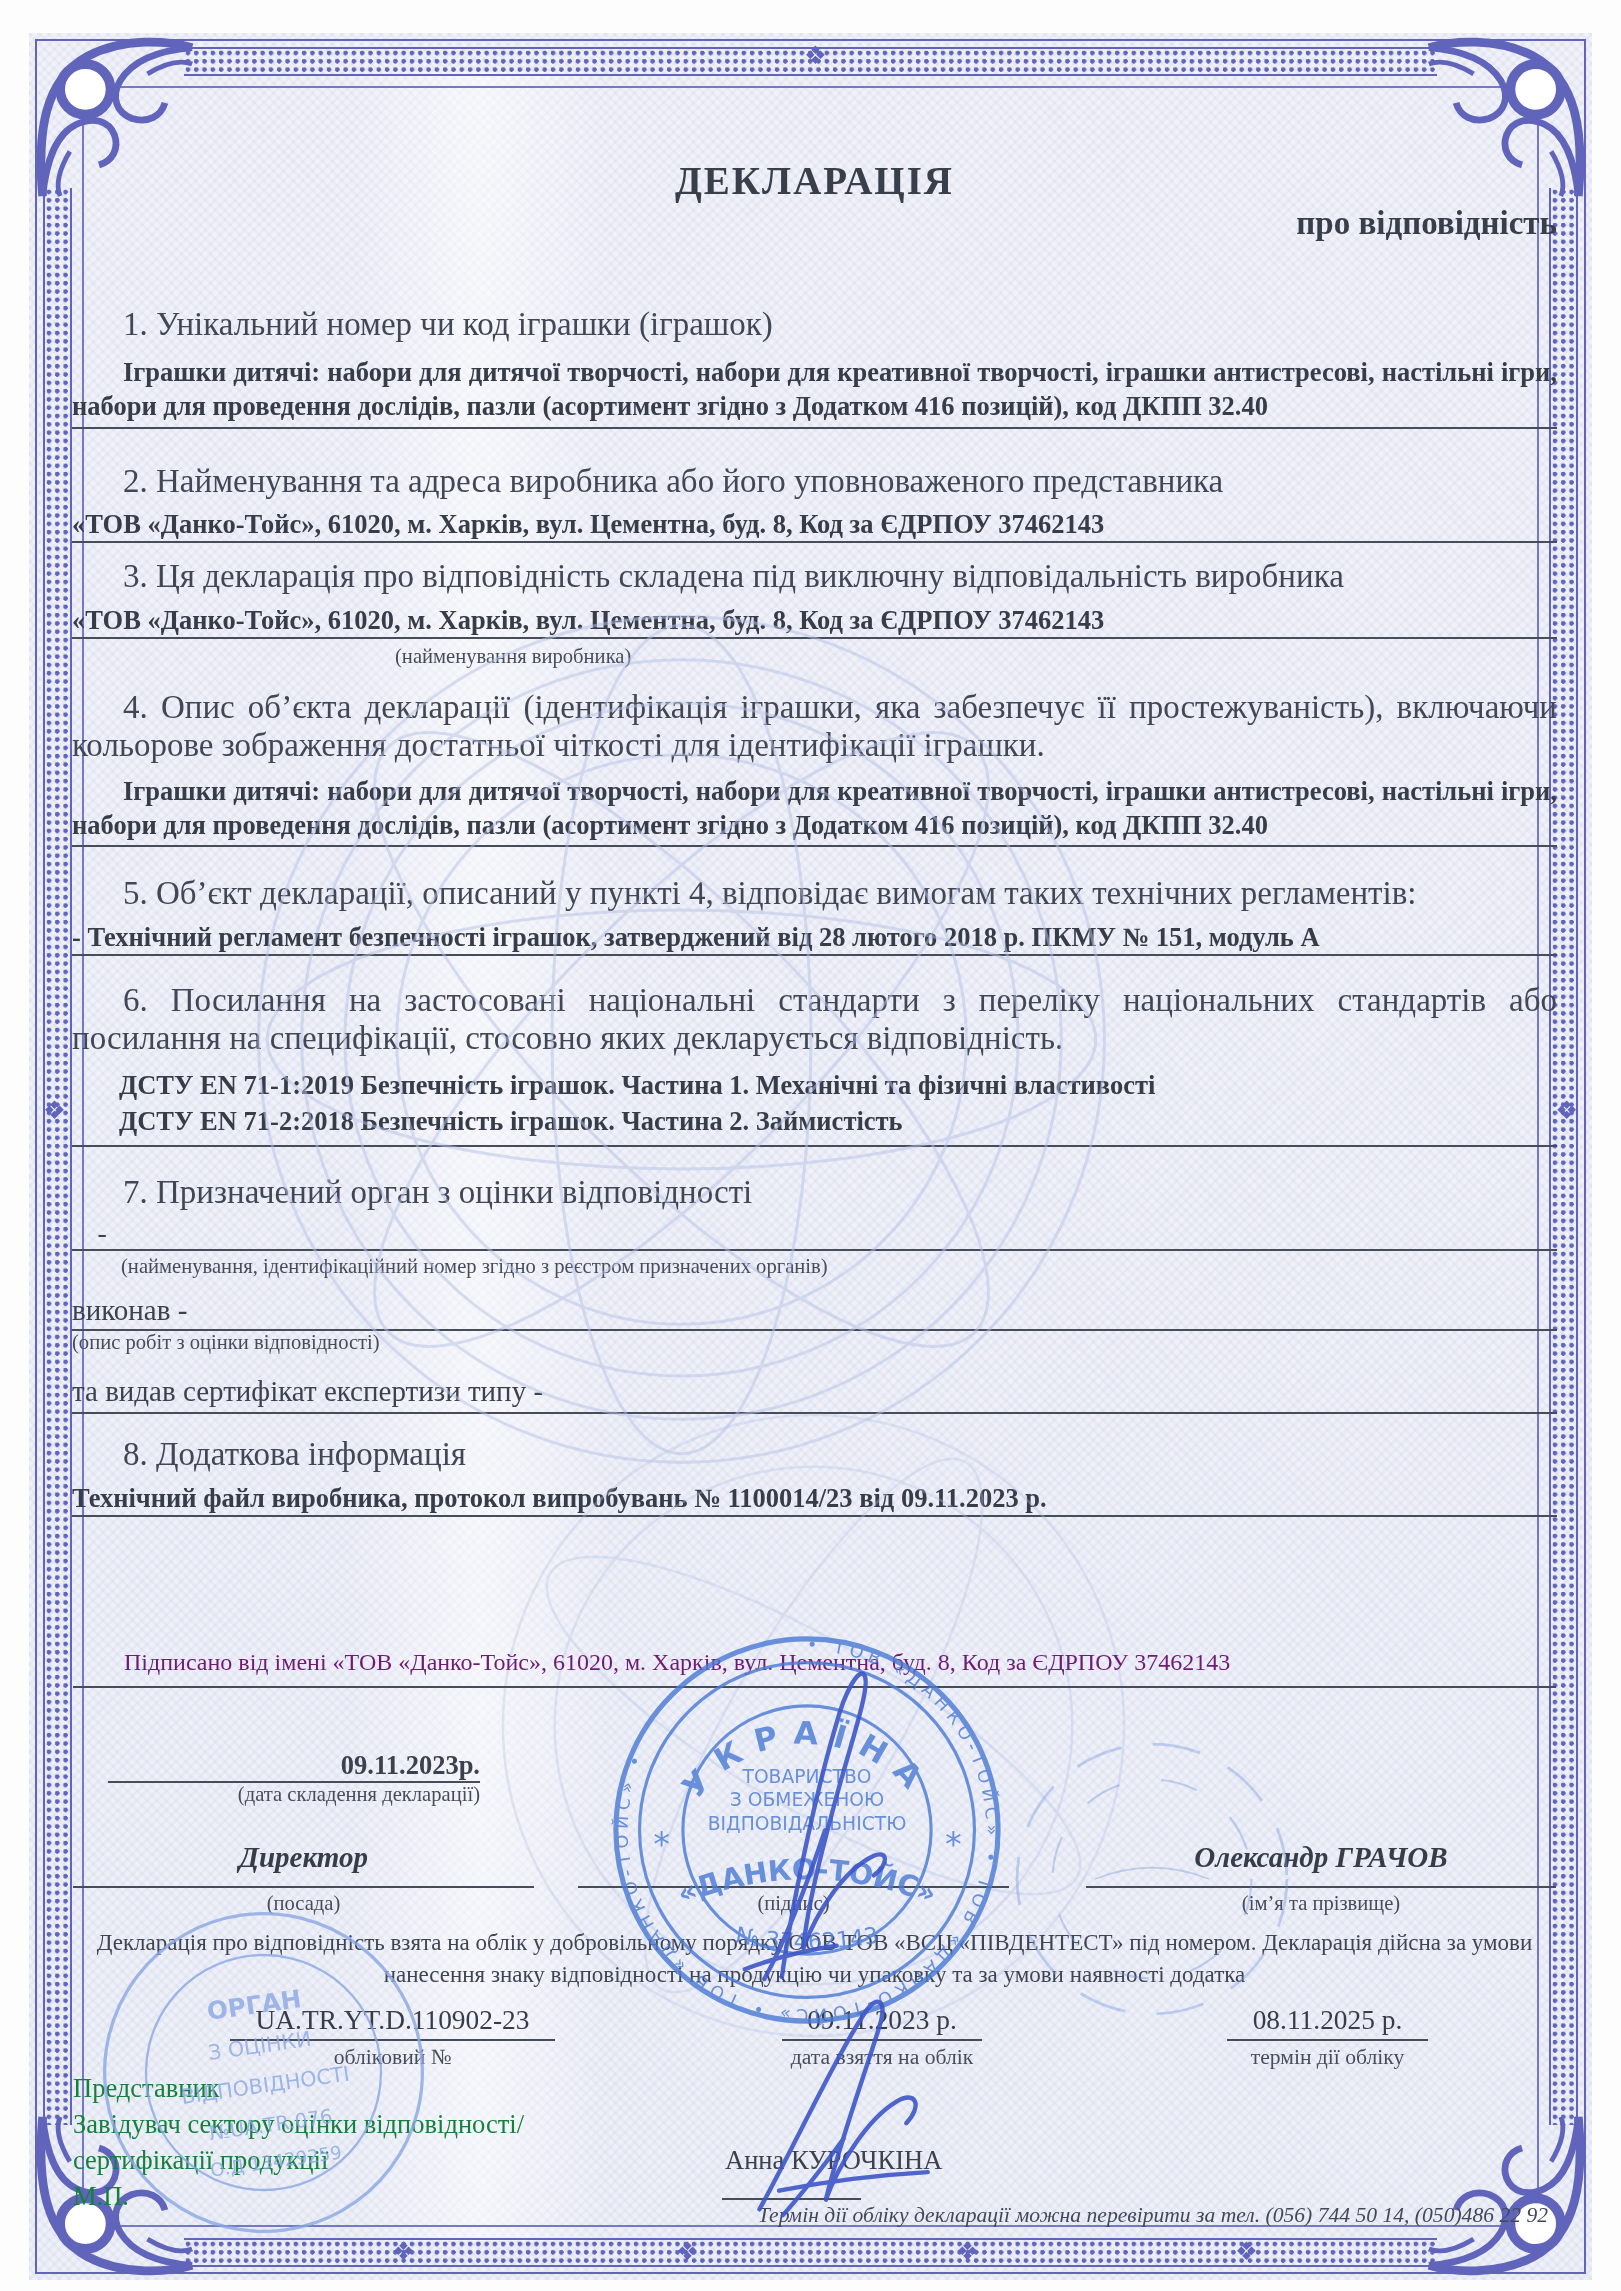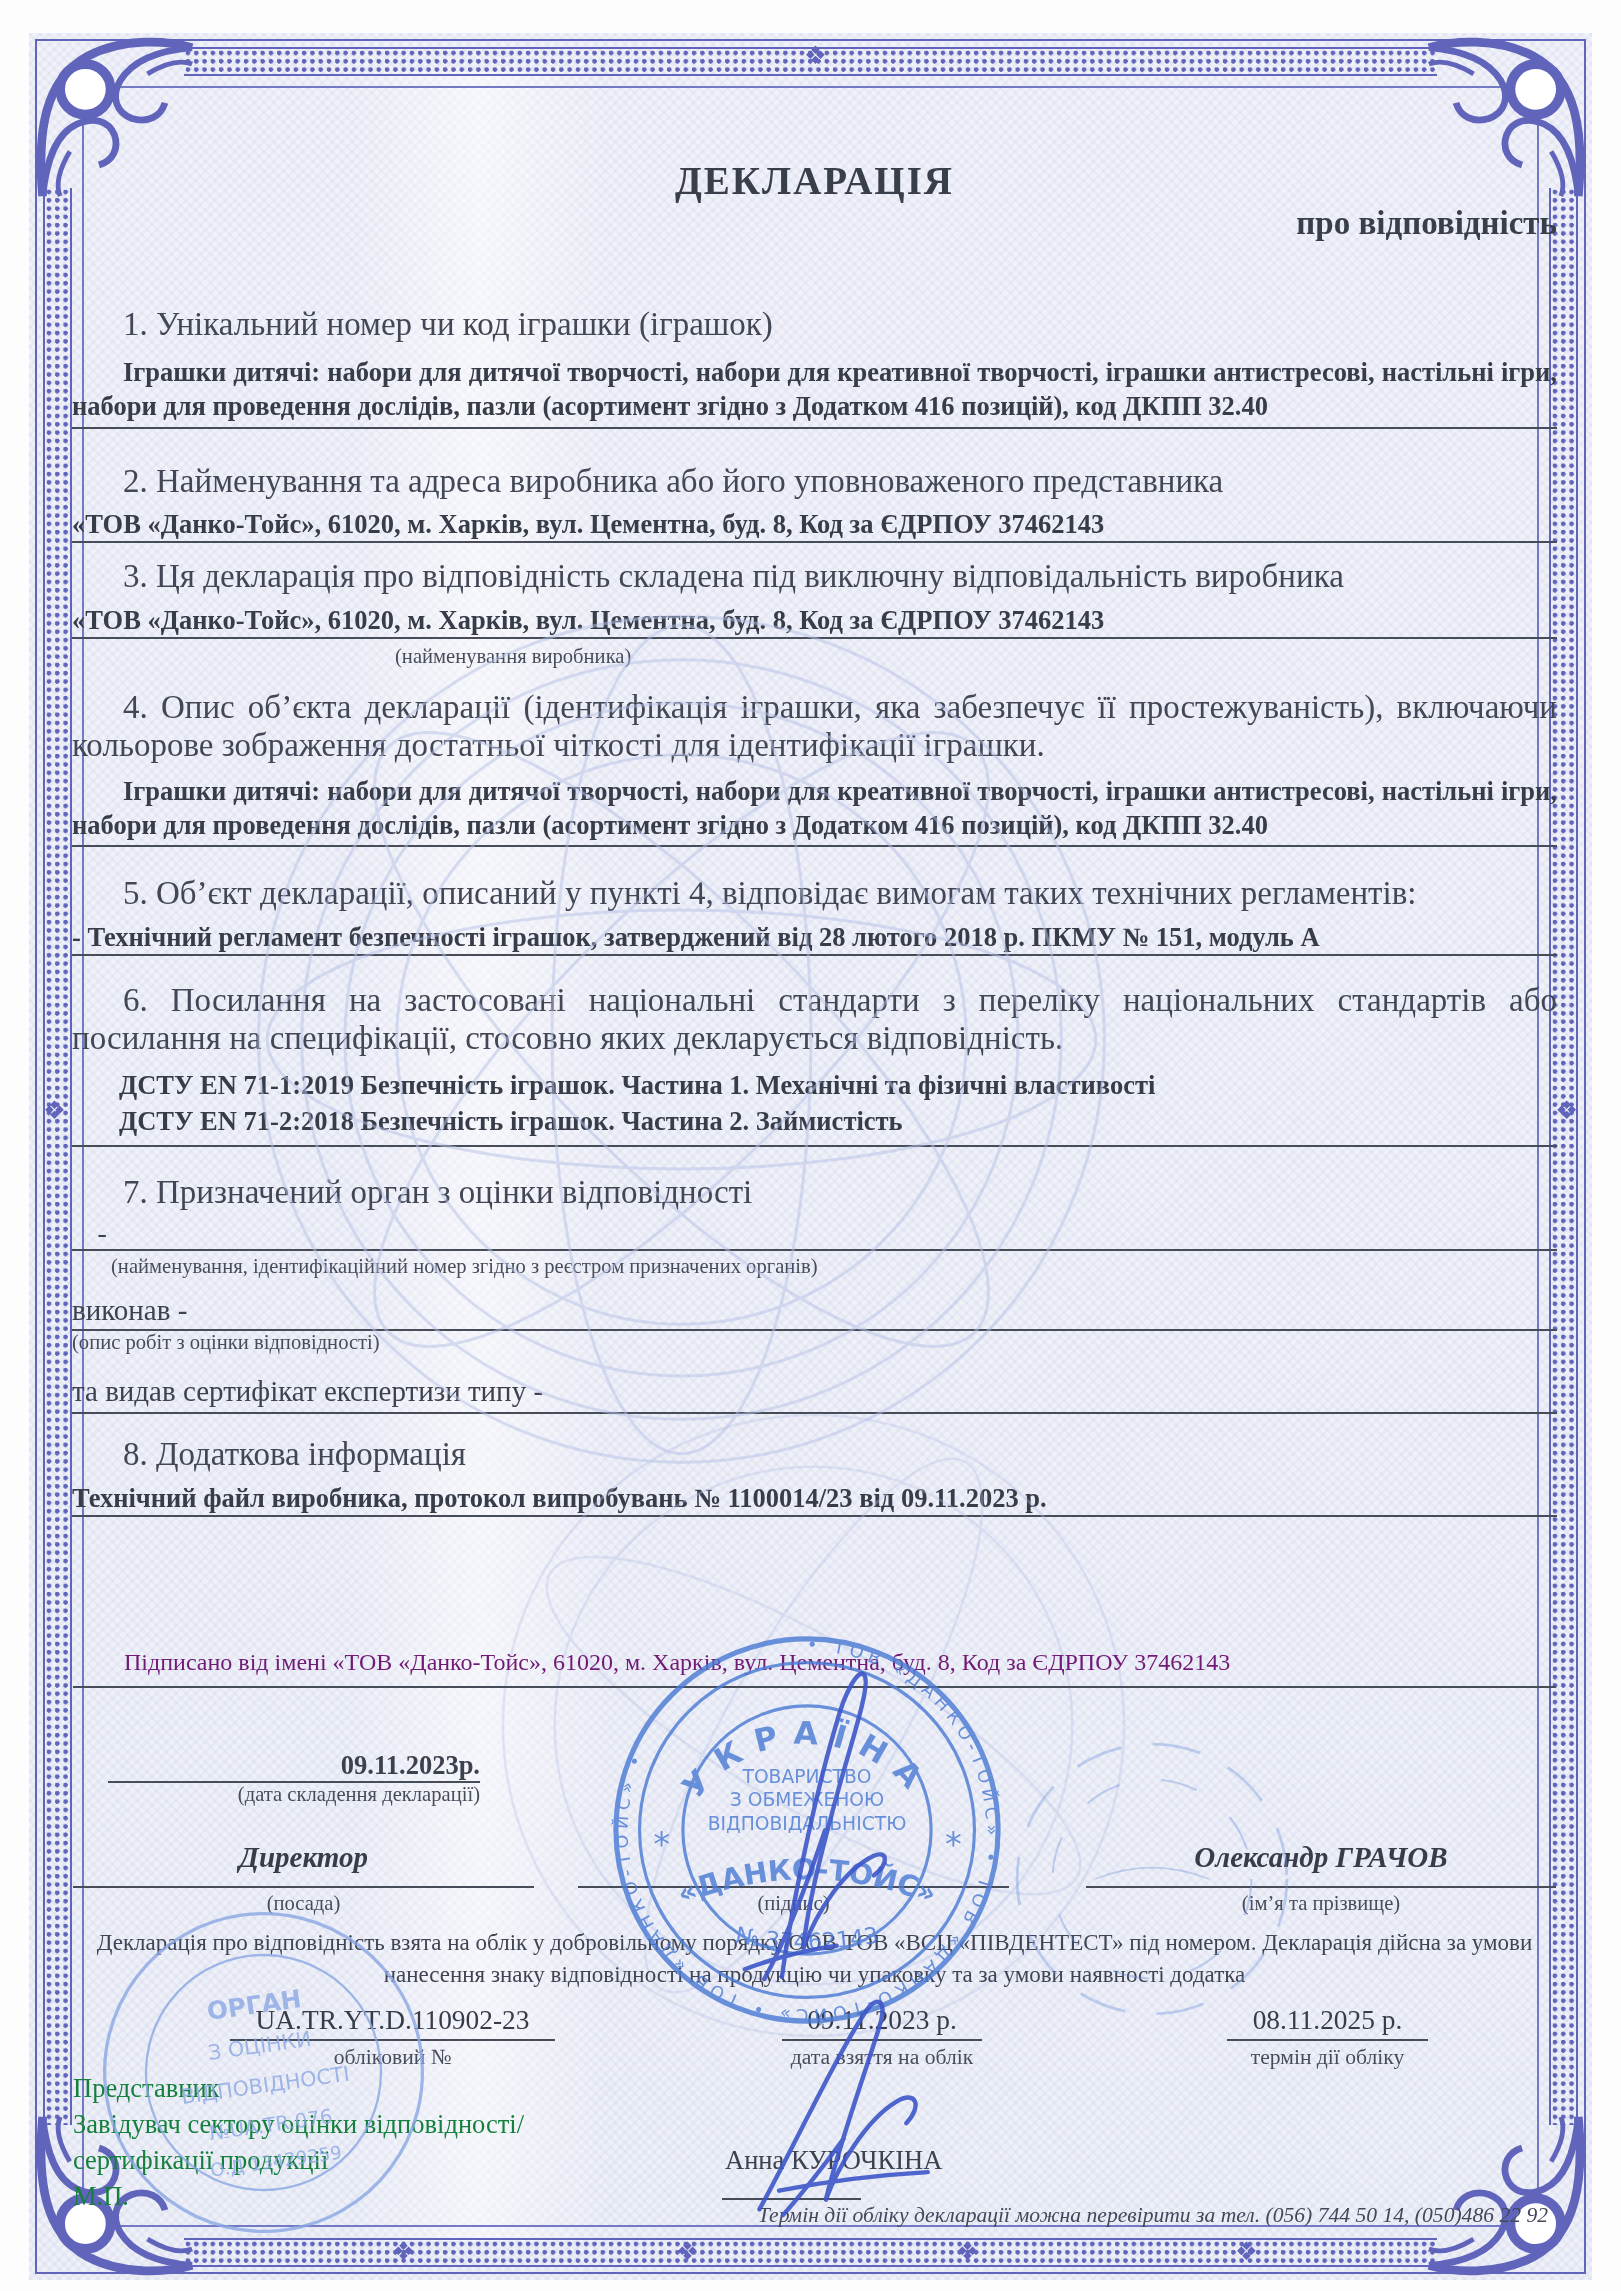--- a/index.html
+++ b/index.html
@@ -145,21 +145,21 @@
       <div class="rule"></div>
 
       <p class="h" style="margin-top:25.5px">6. Посилання на застосовані національні стандарти з переліку національних стандартів або посилання на специфікації, стосовно яких декларується відповідність.</p>
       <p class="std" style="margin-top:9.8px">ДСТУ EN 71-1:2019 Безпечність іграшок. Частина 1. Механічні та фізичні властивості</p>
       <p class="std">ДСТУ EN 71-2:2018 Безпечність іграшок. Частина 2. Займистість</p>
       <div class="rule" style="margin-top:5.9px"></div>
 
       <p class="h" style="margin-top:25.5px">7. Призначений орган з оцінки відповідності</p>
       <p class="dash" style="margin-top:7.8px">-</p>
       <div class="rule" style="margin-top:2px"></div>
-      <p class="cap" style="margin-left:39px;margin-top:3.9px">(найменування, ідентифікаційний номер згідно з реєстром призначених органів)</p>
+      <p class="cap" style="margin-left:49px;margin-top:3.9px">(найменування, ідентифікаційний номер згідно з реєстром призначених органів)</p>
       <p class="plain" style="margin-top:11.8px">виконав -</p>
       <div class="rule"></div>
       <p class="cap" style="margin-top:0">(опис робіт з оцінки відповідності)</p>
       <p class="plain" style="margin-top:17.6px">та видав сертифікат експертизи типу -</p>
       <div class="rule" style="margin-top:2px"></div>
 
       <p class="h" style="margin-top:21.6px">8. Додаткова інформація</p>
       <p class="b" style="margin-top:7.8px">Технічний файл виробника, протокол випробувань № 1100014/23 від 09.11.2023 р.</p>
       <div class="rule"></div>
     </div>

